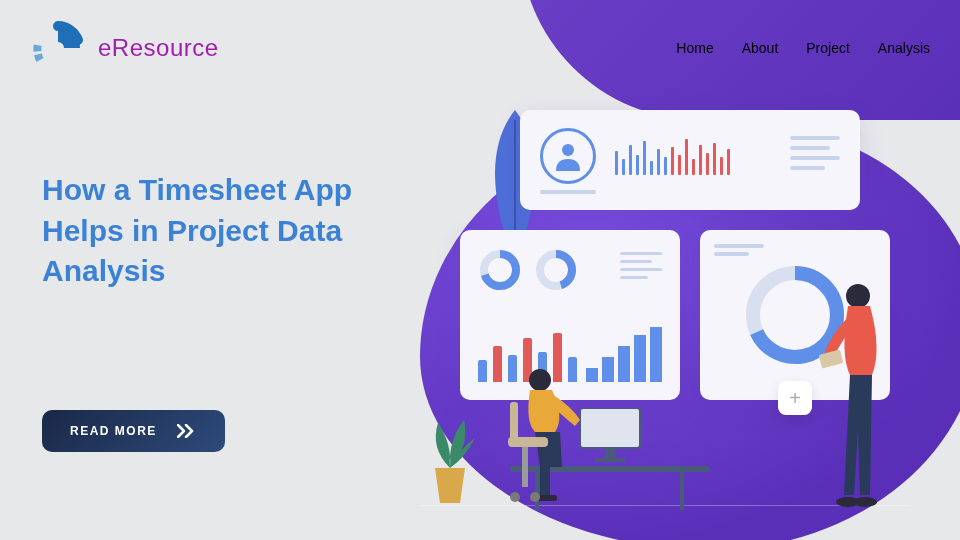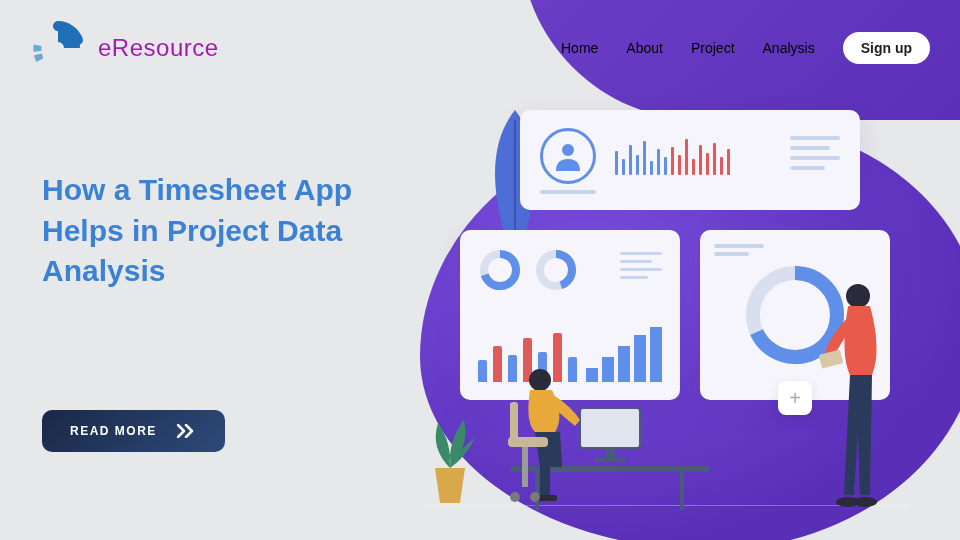--- a/index.html
+++ b/index.html
@@ -201,21 +201,20 @@
     </svg>
     <div class="logo-text">
       <span>eResource</span>
     </div>
   </div>
   <nav class="nav">
     <a href="#">Home</a>
     <a href="#">About</a>
     <a href="#">Project</a>
     <a href="#">Analysis</a>
-    <button class="signup-btn">Sign up</button>
   </nav>
 </header>
 
 <h1 class="hero-title">How a Timesheet App Helps in Project Data Analysis</h1>
 
 <button class="read-more">
   <span>READ MORE</span>
   <span class="chevrons">
     <svg width="20" height="14" viewBox="0 0 20 14">
         <path d="M1 1 L7 7 L1 13 M9 1 L15 7 L9 13" stroke="#fff" stroke-width="2.5" fill="none" stroke-linecap="round" stroke-linejoin="round"></path>

